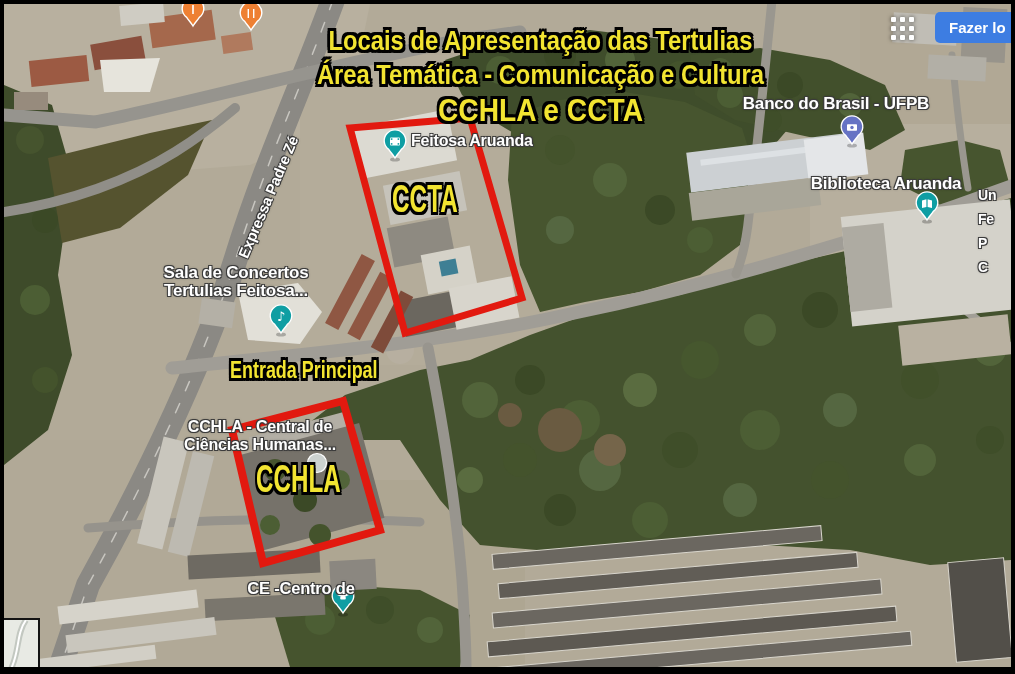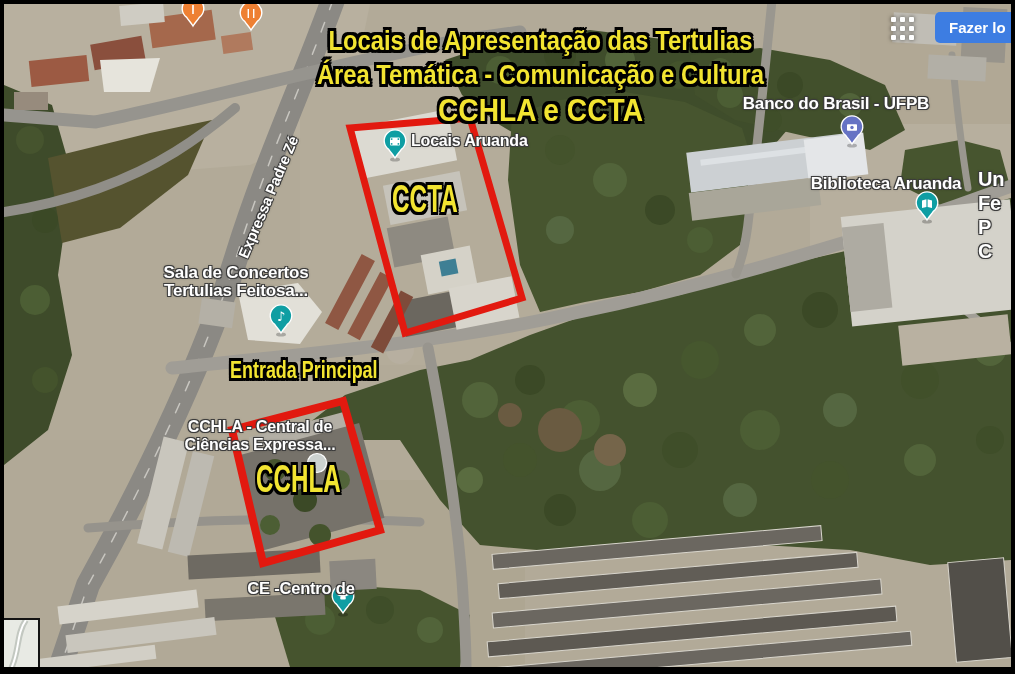--- a/index.html
+++ b/index.html
@@ -270,43 +270,43 @@
       <g transform="translate(251 30)">
         <path d="M 0,0 C -1.8,-3.2 -4.2,-5.4 -6.3,-8.6 A 10.8,10.8 0 1 1 6.3,-8.6 C 4.2,-5.4 1.8,-3.2 0,0 Z" fill="#ee8033" stroke="#fff" stroke-width="1.4"></path>
         <g transform="translate(0 -16.5)">
           <rect x="-3.4" y="-4.5" width="1.4" height="9" fill="#fff"></rect>
           <rect x="2" y="-4.5" width="1.4" height="9" fill="#fff"></rect>
         </g>
       </g>
     </g>
   </svg>
 
-  <div class="ol maplabel" style="left:407px;top:129px;font-size:16px;">Locais Aruanda</div>
+  <div class="ol maplabel" style="left:407px;top:129px;font-size:16px;">Feitosa Aruanda</div>
 
   <div class="ol maplabel centered" style="left:788px;top:91px;font-size:17px;margin-left:44px;">Banco do Brasil - UFPB</div>
 
   <div class="ol maplabel centered" style="left:882px;top:171px;font-size:17px;">Biblioteca Aruanda</div>
 
   <div class="ol maplabel centered two-line" style="left:232px;top:260px;font-size:17px;line-height:18px;">
     <span>Sala de Concertos</span>
     <span>Tertulias Feitosa...</span>
   </div>
 
   <div class="ol maplabel centered two-line" style="left:256px;top:414px;font-size:16px;line-height:18px;">
     <span>CCHLA - Central de</span>
-    <span>Ciências Expressa...</span>
+    <span>Ciências Humanas...</span>
   </div>
 
   <div class="ol maplabel centered two-line" style="left:261px;top:575px;font-size:16.5px;line-height:19px;margin-left:36px;">
     <span>CE -Centro de</span>
   </div>
 
   <div class="ol maplabel" style="left:264px;top:193px;font-size:15px;transform:translate(-50%,-50%) rotate(-67deg);">Expressa Padre Zé</div>
 
-  <div class="ol maplabel two-line" style="left:974px;top:163px;font-size:20px;line-height:24px;">
+  <div class="ol maplabel two-line" style="left:974px;top:179px;font-size:14px;line-height:24px;">
     <span>Un</span>
     <span>Fe</span>
     <span>P</span>
     <span>C</span>
   </div>
 
   <div class="title-block">
     <div class="yellow t1">Locais de Apresentação das Tertulias</div>
     <div class="yellow t2">Área Temática - Comunicação e Cultura</div>
     <div class="yellow t3">CCHLA e CCTA</div>

